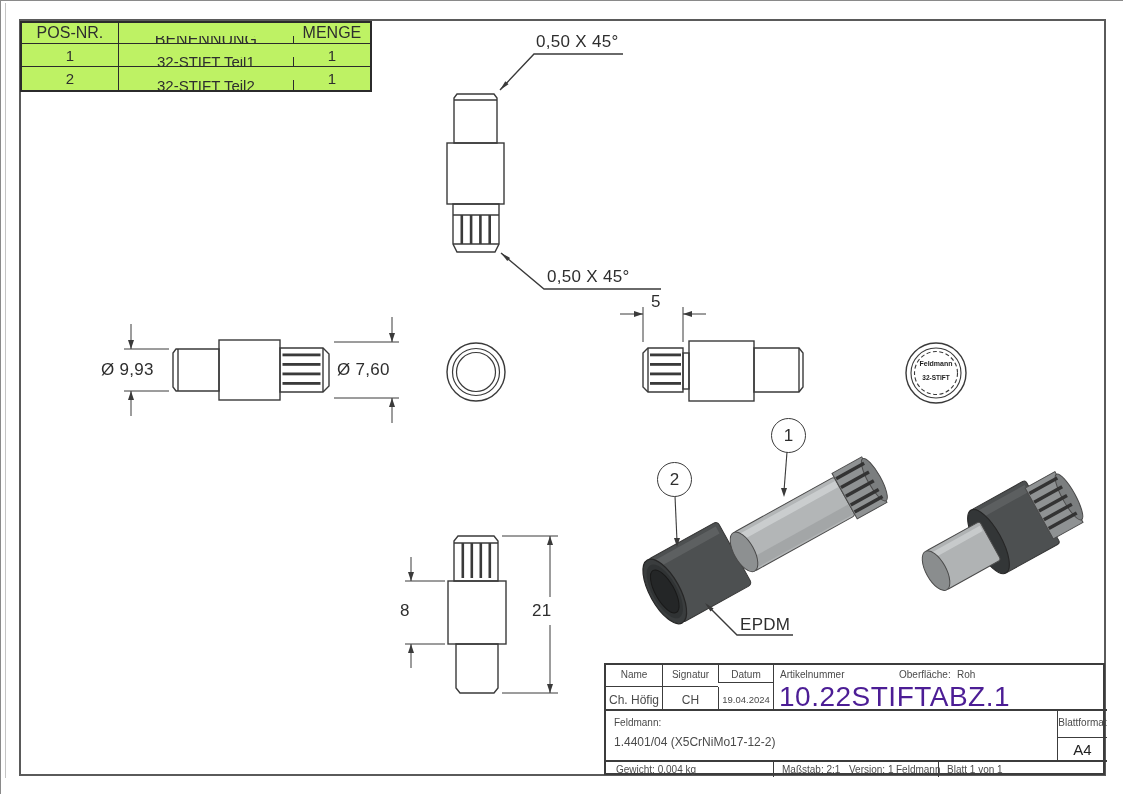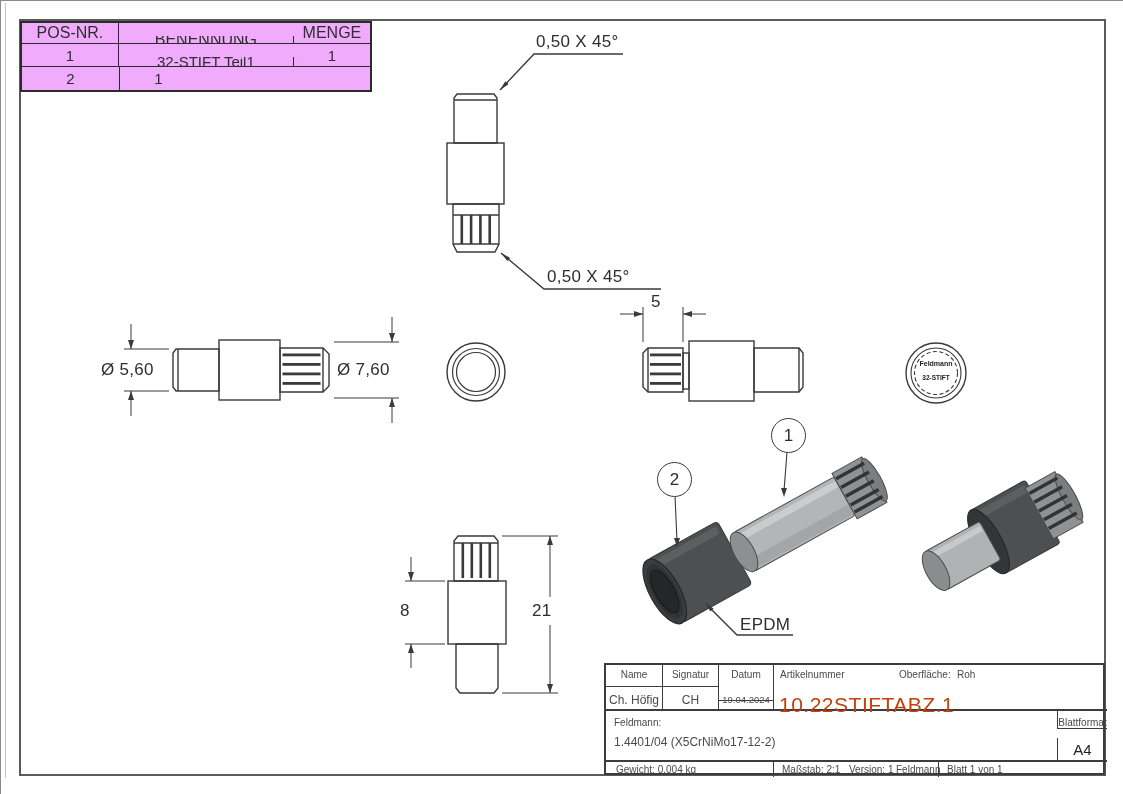--- a/index.html
+++ b/index.html
@@ -9,37 +9,37 @@
     font-family:"Liberation Sans", sans-serif;color:#2e2e2e;
   }
   svg{position:absolute;left:0;top:0;}
   .cadtext{position:absolute;color:#2e2e2e;font-size:17px;letter-spacing:.3px;white-space:nowrap;}
   .balloon{
     position:absolute;width:33px;height:33px;border:1.6px solid #3a3a3a;border-radius:50%;
     background:#fff;display:flex;align-items:center;justify-content:center;font-size:17px;color:#2e2e2e;
   }
   .facetext{position:absolute;width:70px;text-align:center;color:#1c1c1c;white-space:nowrap;}
   
-  .bom{position:absolute;left:19px;top:20px;width:352px;height:71px;border:2px solid #2b2b2b;box-sizing:border-box;background:#f0abfc;}
+  .bom{position:absolute;left:19px;top:20px;width:352px;height:71px;border:2px solid #2b2b2b;box-sizing:border-box;background:#bef264;}
   .bom .row{display:flex;box-sizing:border-box;}
   .bom .cell{box-sizing:border-box;border-right:1.5px solid #2b2b2b;display:flex;align-items:center;justify-content:center;overflow:hidden;}
   .bom .cell:last-child{border-right:none;}
   .bom .r1{height:21px;border-bottom:1.5px solid #2b2b2b;font-size:16px;}
   .bom .r2{height:23px;border-bottom:1.5px solid #2b2b2b;font-size:15px;}
   .bom .r3{height:23px;font-size:15px;}
   .c1{width:98px;}.c2{width:177px;margin-top:13px;}.c3{width:77px;}
   
   .tb{position:absolute;left:603px;top:662px;width:501px;height:112px;border:2px solid #3c3c3c;box-sizing:border-box;background:#fff;font-size:10px;color:#4a4a4a;}
   .tbc{position:absolute;box-sizing:border-box;}
   .bl{border-left:1.4px solid #3c3c3c;}
   .bb{border-bottom:1.4px solid #3c3c3c;}
   .bb2{border-bottom:2px solid #3c3c3c;}
   .tb .lab{padding-top:4px;text-align:center;}
   .tb .val{text-align:center;}
-  .artnr{position:absolute;left:172px;top:28px;font-size:21px;letter-spacing:.5px;color:#c2410c;white-space:nowrap;}
+  .artnr{position:absolute;left:172px;top:16px;font-size:28px;letter-spacing:.5px;color:#4c1d95;white-space:nowrap;}
 </style>
 </head>
 <body>
 
 <div class="page">
 
   <svg width="1123" height="794" viewBox="0 0 1123 794" fill="none" stroke="#3a3a3a" stroke-width="1.4">
 
     <g>
       <line x1="4.5" y1="2" x2="4.5" y2="777" stroke="#c4c4c4" stroke-width="1"></line>
@@ -208,65 +208,66 @@
       <div class="cell c2">BENENNUNG</div>
       <div class="cell c3">MENGE</div>
     </div>
     <div class="row r2">
       <div class="cell c1">1</div>
       <div class="cell c2">32-STIFT Teil1</div>
       <div class="cell c3">1</div>
     </div>
     <div class="row r3">
       <div class="cell c1">2</div>
+      <div class="cell c2">32-STIFT Teil2</div>
       <div class="cell c3">1</div>
     </div>
   </div>
 
   <div class="cadtext" style="left:535px;top:31px;">0,50 X 45°</div>
   <div class="cadtext" style="left:546px;top:266px;">0,50 X 45°</div>
-  <div class="cadtext" style="left:100px;top:359px;">Ø 5,60</div>
+  <div class="cadtext" style="left:100px;top:359px;">Ø 9,93</div>
   <div class="cadtext" style="left:336px;top:359px;">Ø 7,60</div>
   <div class="cadtext" style="left:650px;top:291px;">5</div>
   <div class="cadtext" style="left:399px;top:600px;">8</div>
   <div class="cadtext" style="left:531px;top:600px;">21</div>
   <div class="cadtext" style="left:739px;top:614px;">EPDM</div>
 
   <div class="balloon" style="left:770px;top:417px;">
     <span>1</span>
   </div>
   <div class="balloon" style="left:656px;top:461px;">
     <span>2</span>
   </div>
 
   <div class="facetext" style="left:900px;top:359px;font-size:7px;font-weight:bold;">Feldmann</div>
   <div class="facetext" style="left:900px;top:373px;font-size:6.5px;font-weight:bold;">32-STIFT</div>
 
   <div class="tb">
 
     <div class="tbc bb lab" style="left:0;top:0;width:56px;height:22px;">Name</div>
     <div class="tbc bl bb lab" style="left:56px;top:0;width:56px;height:22px;">Signatur</div>
-    <div class="tbc bl bb lab" style="left:112px;top:0;width:55px;height:36px;text-align:center;">Datum</div>
+    <div class="tbc bl bb lab" style="left:112px;top:0;width:55px;height:18px;text-align:center;">Datum</div>
 
     <div class="tbc bb2 val" style="left:0;top:22px;width:56px;height:24px;padding-top:6px;font-size:12px;">Ch. Höfig</div>
     <div class="tbc bl bb2 val" style="left:56px;top:22px;width:56px;height:24px;padding-top:6px;font-size:12px;">CH</div>
     <div class="tbc bl bb2 val" style="left:112px;top:22px;width:55px;height:24px;padding-top:7px;font-size:9.5px;">19.04.2024</div>
 
     <div class="tbc bl bb2" style="left:167px;top:0;width:334px;height:46px;text-decoration:underline;">
       <span style="position:absolute;left:6px;top:4px;">Artikelnummer</span>
       <span style="position:absolute;left:125px;top:4px;">Oberfläche:</span>
       <span style="position:absolute;left:183px;top:4px;">Roh</span>
       <span class="artnr" style="left:5px;">10.22STIFTABZ.1</span>
     </div>
 
     <div class="tbc bb2" style="left:0;top:46px;width:451px;height:51px;">
       <span style="position:absolute;left:8px;top:6px;">Feldmann:</span>
       <span style="position:absolute;left:8px;top:24px;font-size:12px;">1.4401/04 (X5CrNiMo17-12-2)</span>
     </div>
-    <div class="tbc bl bb lab" style="left:451px;top:46px;width:50px;height:18px;padding-top:6px;">Blattformat</div>
+    <div class="tbc bl bb lab" style="left:451px;top:46px;width:50px;height:27px;padding-top:6px;">Blattformat</div>
     <div class="tbc bl bb2 val" style="left:451px;top:73px;width:50px;height:24px;padding-top:3px;font-size:15px;color:#222;">A4</div>
 
     <div class="tbc" style="left:0;top:97px;width:167px;height:15px;">
       <span style="position:absolute;left:10px;top:2px;">Gewicht: 0.004 kg</span>
     </div>
     <div class="tbc bl" style="left:167px;top:97px;width:165px;height:15px;">
       <span style="position:absolute;left:8px;top:2px;">Maßstab: 2:1</span>
       <span style="position:absolute;left:75px;top:2px;">Version: 1</span>
       <span style="position:absolute;left:122px;top:2px;">Feldmann</span>
     </div>

